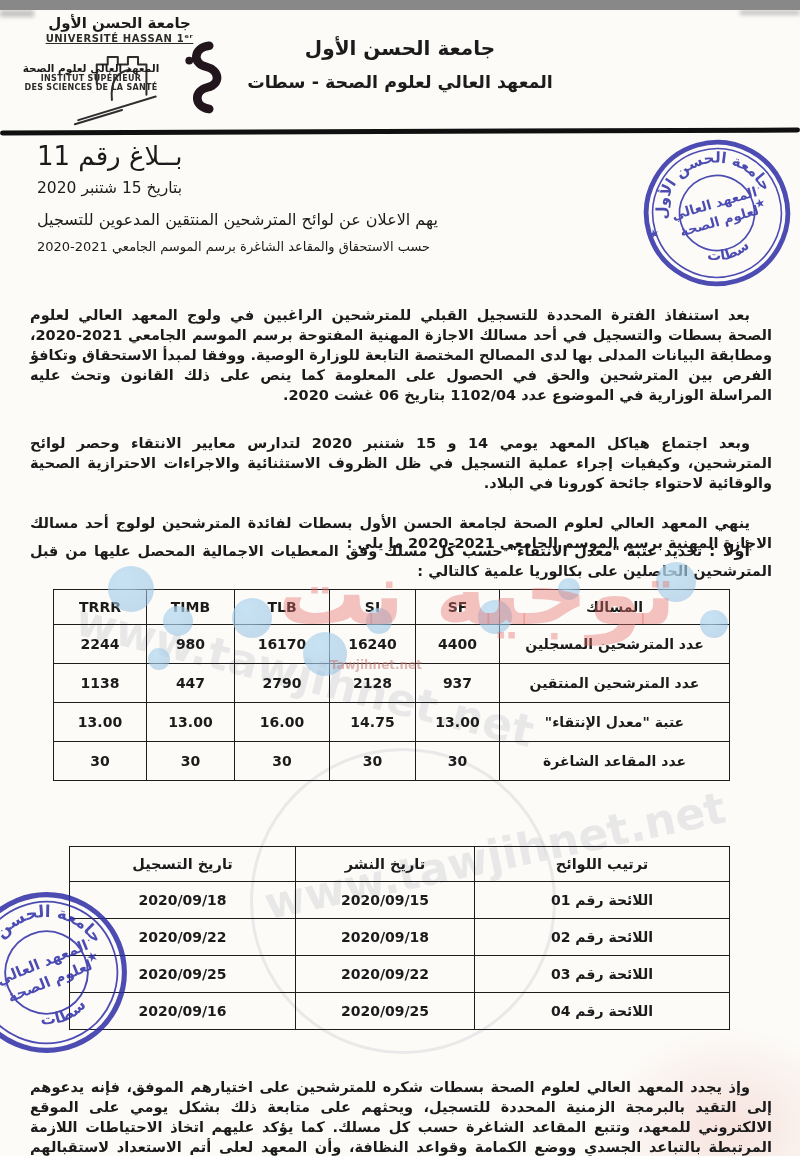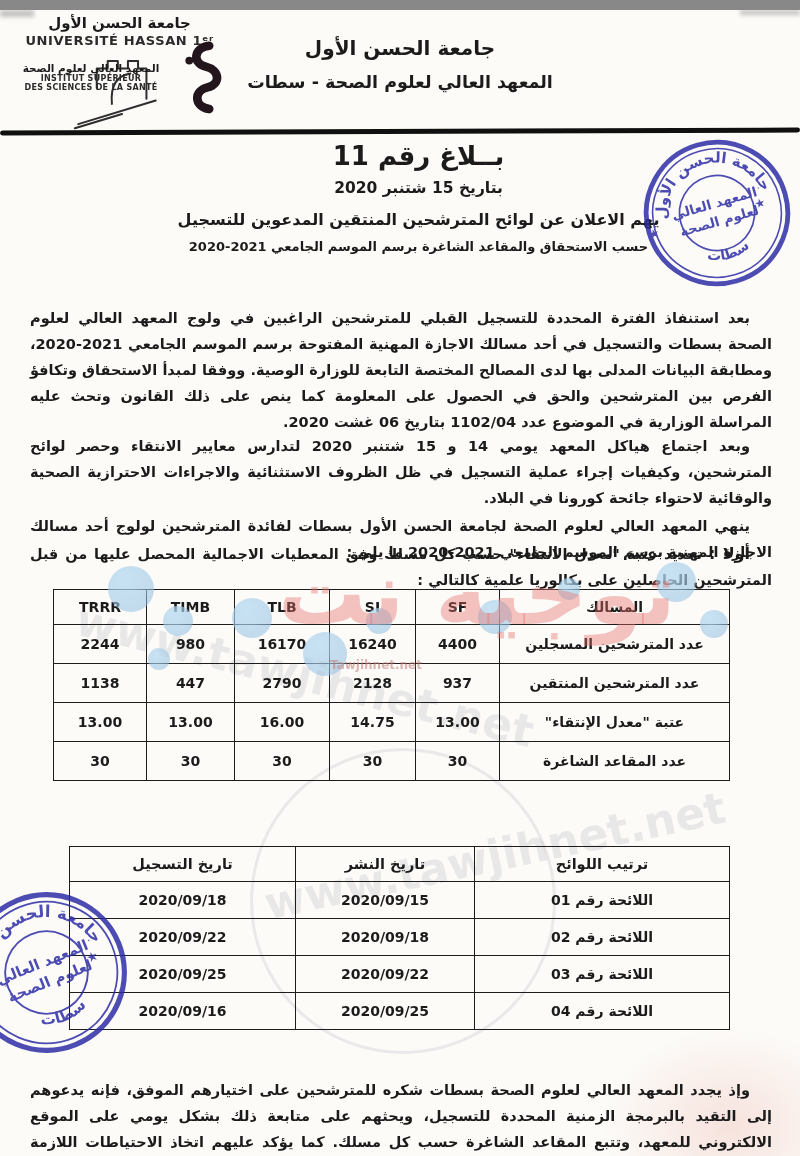--- a/index.html
+++ b/index.html
@@ -5,38 +5,38 @@
   html,body{margin:0;padding:0;background:#888;}
   .page{
     position:relative;width:800px;height:1156px;margin:10px auto;
     background:#fcfbf8;overflow:hidden;
     font-family:"DejaVu Sans",sans-serif;direction:rtl;color:#1b1b1b;
   }
   .smudge{position:absolute;background:rgba(90,90,90,.35);filter:blur(2px);}
   
   .logo-left{position:absolute;left:22px;top:4px;width:195px;text-align:center;direction:ltr;}
   .logo-left .ar{font-size:15px;font-weight:bold;direction:rtl;}
-  .logo-left .lat{font-size:13px;font-weight:bold;letter-spacing:.6px;color:#2b2b2b;margin-top:1px;}
+  .logo-left .lat{font-size:10px;font-weight:bold;letter-spacing:.6px;color:#2b2b2b;margin-top:1px;text-decoration:underline;}
   .castle{display:block;margin:2px auto 0;}
   .header-center{position:absolute;right:240px;top:26px;width:320px;text-align:center;font-weight:bold;}
   .header-center .hc1{font-size:20px;}
   .header-center .hc2{font-size:17.5px;margin-top:12px;}
   .logo-right{position:absolute;left:10px;top:26px;width:220px;display:flex;align-items:center;justify-content:flex-start;direction:ltr;}
   .lr-text{text-align:center;margin-right:6px;flex:1;}
   .lr-text .ar{font-size:10.5px;font-weight:bold;direction:rtl;}
   .lr-text .l1,.lr-text .l2{font-size:8px;font-weight:bold;letter-spacing:.3px;color:#2a2a2a;}
   .divider{position:absolute;left:0;top:119px;width:800px;height:5px;background:#101010;border-radius:3px;transform:rotate(-.2deg);}
   
-  .title-block{position:absolute;left:0;right:0;top:131px;text-align:center;font-weight:bold;z-index:1;padding-left:37px;}
+  .title-block{position:absolute;left:0;right:0;top:131px;text-align:left;font-weight:normal;z-index:1;padding-left:37px;}
   .title-number{font-size:26px;letter-spacing:1px;}
   .title-date{font-size:15.5px;margin-top:8px;}
   .title-sub1{font-size:16px;margin-top:13px;}
   .title-sub2{font-size:13px;margin-top:10px;}
   
-  .para{position:absolute;right:28px;left:30px;text-align:justify;font-size:14.5px;font-weight:bold;line-height:26px;text-indent:22px;z-index:1;}
+  .para{position:absolute;right:28px;left:30px;text-align:justify;font-size:14.5px;font-weight:bold;line-height:20px;text-indent:22px;z-index:1;}
   .sec-label{font-size:16px;}
   .plain{text-indent:0;}
   
   table{border-collapse:collapse;position:absolute;z-index:1;background:transparent;font-weight:bold;}
   th,td{border:1.8px solid #1d1d1d;text-align:center;padding:0 4px;}
   .t1{right:70px;top:579px;}
   .t1 th{height:34px;font-size:14px;}
   .t1 td{height:38px;font-size:14px;}
   .t2{right:70px;top:836px;}
   .t2 th{height:34px;font-size:14.5px;}

